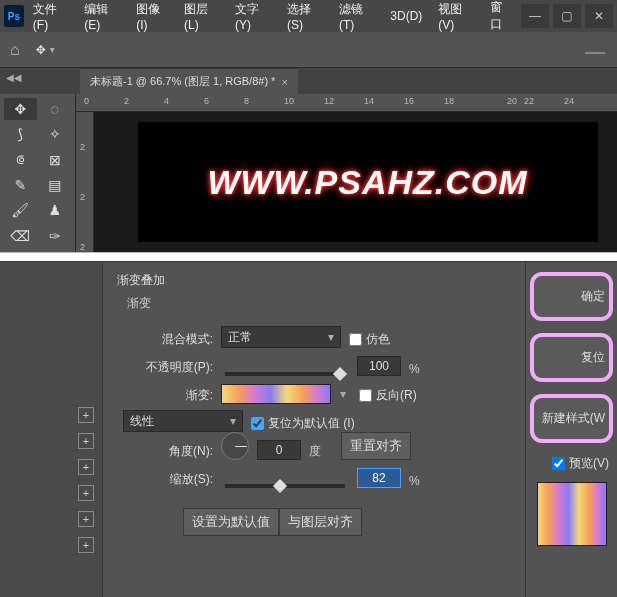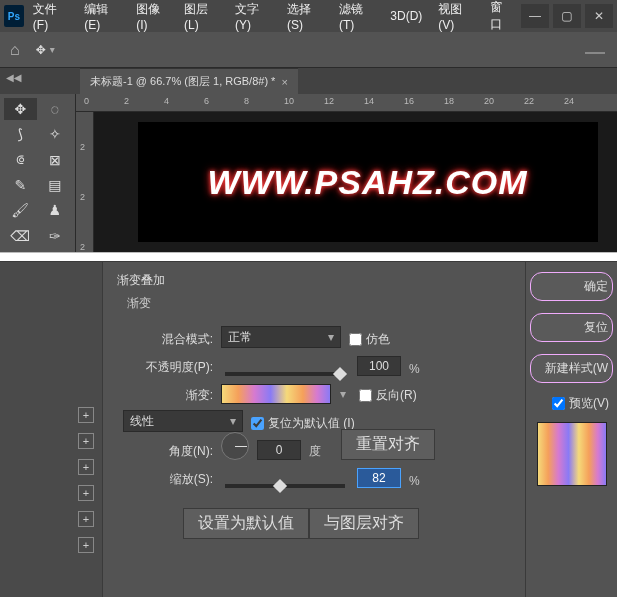--- a/index.html
+++ b/index.html
@@ -64,25 +64,25 @@
 .num-input { width: 44px; height: 20px; background: #393939; border: 1px solid #2a2a2a; color: #ddd; text-align: center; font-size: 12px; }
 .num-input.hl { border: 1px solid #4aa3ff; background: #2a5a9a; color: #fff; }
 .unit { color: #ccc; }
 
 .cb { display: flex; align-items: center; gap: 4px; color: #ddd; cursor: pointer; }
 .cb input { accent-color: #4aa3ff; }
 
 .angle-ctl { width: 28px; height: 28px; border: 1px solid #777; border-radius: 50%; position: relative; background: #484848; }
 .angle-ctl::after { content: ""; position: absolute; left: 50%; top: 50%; width: 12px; height: 1px; background: #ddd; transform-origin: left; }
 
-.btn { background: #5e5e5e; border: 1px solid #3a3a3a; color: #ddd; padding: 4px 14px; cursor: pointer; font-size: 16px; }
+.btn { background: #5e5e5e; border: 1px solid #3a3a3a; color: #ddd; padding: 4px 8px; cursor: pointer; font-size: 13px; }
 .btn-row { display: flex; gap: 0; margin-top: 20px; margin-left: 60px; }
 
 .dlg-right { width: 92px; padding: 10px 4px; border-left: 1px solid #3a3a3a; }
-.dlg-right .rbtn { border: 1px solid #f0abfc; background: #5a5a5a; border-radius: 12px; padding: 5px 4px; text-align: right; margin-bottom: 12px; cursor: pointer; color: #ddd; white-space: nowrap; overflow: hidden; font-size: 12px; }
+.dlg-right .rbtn { border: 4px solid #f0abfc; background: #5a5a5a; border-radius: 12px; padding: 12px 4px; text-align: right; margin-bottom: 12px; cursor: pointer; color: #ddd; white-space: nowrap; overflow: hidden; font-size: 12px; }
 .preview-cb { display: flex; align-items: center; gap: 4px; justify-content: flex-end; margin: 6px 4px 10px; }
 .preview-swatch { width: 70px; height: 64px; margin: 8px auto; background: linear-gradient(90deg, #f5d97a 0%, #f5a05a 15%, #d67ad0 30%, #8a7af5 45%, #f5d97a 60%, #f5a05a 75%, #d67ad0 88%, #8a7af5 100%); border: 1px solid #222; }
 .hr-line { position: absolute; top: 52px; right: 12px; width: 20px; height: 2px; background: #888; }
 </style>
 </head>
 <body>
 
 <div class="menubar">
   <div class="ps-logo">Ps</div>
   <div class="mi">文件(F)</div>
@@ -136,21 +136,21 @@
       <span style="left:8px">0</span>
       <span style="left:48px">2</span>
       <span style="left:88px">4</span>
       <span style="left:128px">6</span>
       <span style="left:168px">8</span>
       <span style="left:208px">10</span>
       <span style="left:248px">12</span>
       <span style="left:288px">14</span>
       <span style="left:328px">16</span>
       <span style="left:368px">18</span>
-      <span style="left:408px">20</span>
+      <span style="left:431px">20</span>
       <span style="left:448px">22</span>
       <span style="left:488px">24</span>
     </div>
     <div class="ruler-body">
       <div class="ruler-v">
         <span style="top:30px">2</span>
         <span style="top:80px">2</span>
         <span style="top:130px">2</span>
       </div>
       <div class="canvas">

